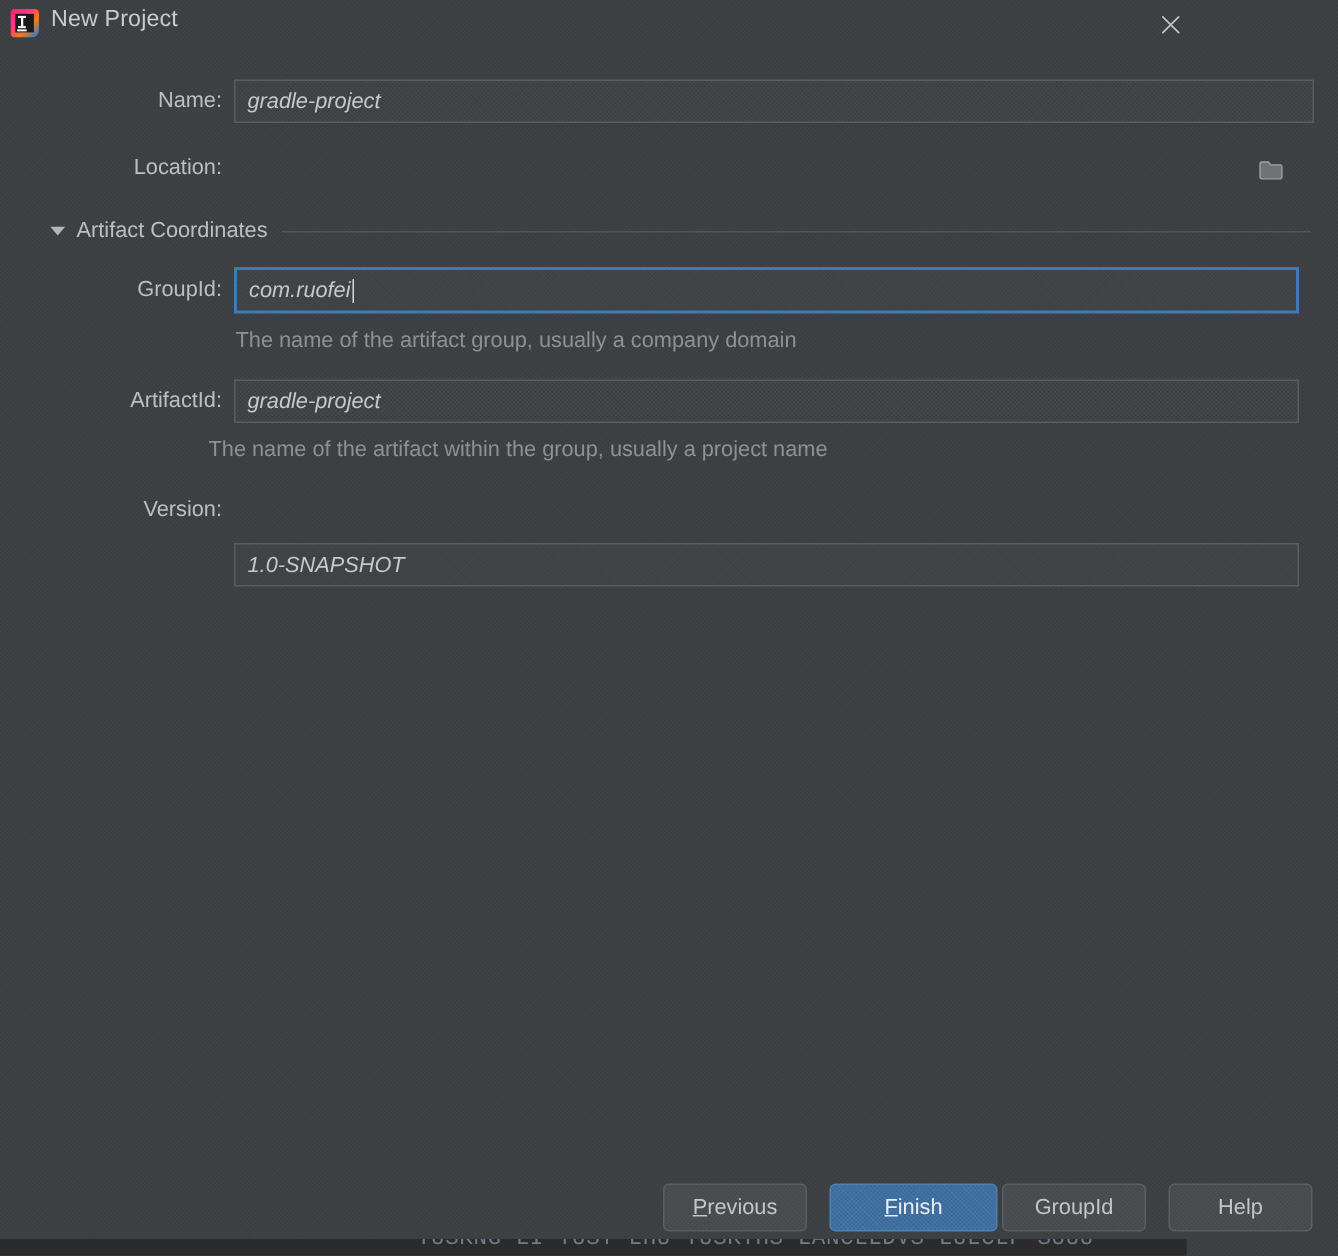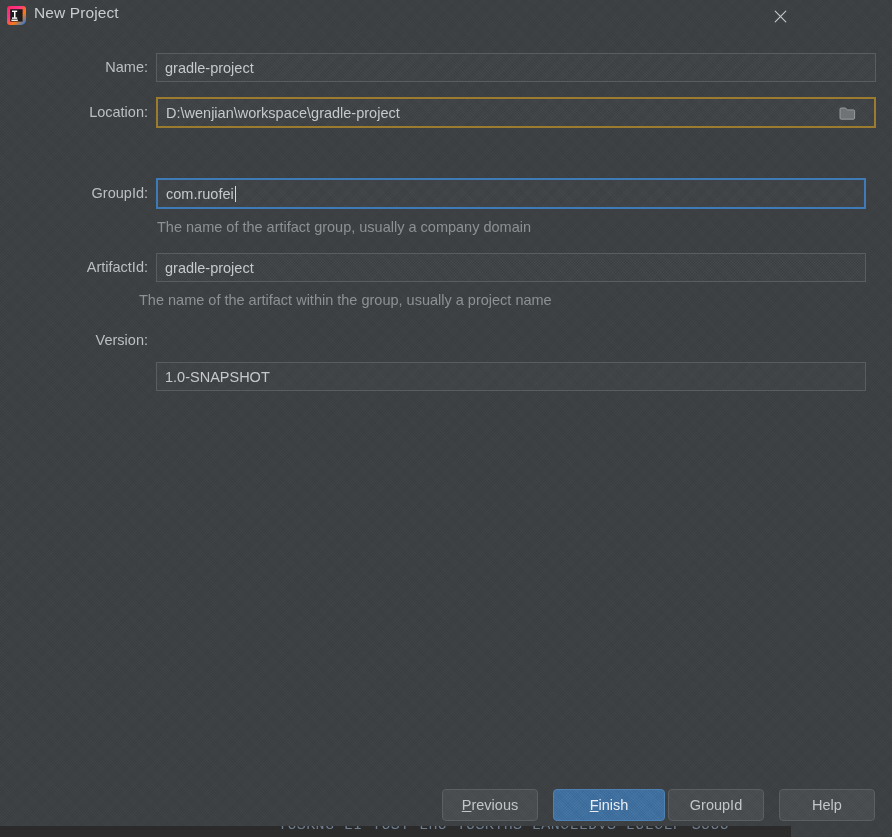--- a/index.html
+++ b/index.html
@@ -79,20 +79,21 @@
     background-image:
       repeating-linear-gradient(45deg, rgba(255,255,255,0.012) 0 1px, rgba(0,0,0,0.012) 1px 2px),
       repeating-linear-gradient(-45deg, rgba(255,255,255,0.010) 0 1px, rgba(0,0,0,0.010) 1px 2px);
     display: flex;
     align-items: center;
     padding-left: 8px;
     font-size: 14.5px;
     color: #c6c9cb;
     white-space: nowrap;
     overflow: hidden;
+    font-style: italic;
   }
   .field.warn {
     border: 2px solid #9b7b2d;
     height: 31px;
   }
   .field.focus {
     border: 2px solid #3e7bb6;
     height: 31px;
   }
   .field .value { display: block; }
@@ -246,29 +247,35 @@
       </svg>
     </div>
   </div>
 
   <div class="label" style="left:28px; top:59px; width:120px;">Name:</div>
   <div class="field" style="left:156px; top:53px; width:720px;">
     <span class="value">gradle-project</span>
   </div>
 
   <div class="label" style="left:28px; top:104px; width:120px;">Location:</div>
-  <div class="field warn" style="left:156px; top:97px; width:720px;">
-    <span class="value">D:\wenjian\workspace\gradle-project</span>
-  </div>
   <div class="browse-icon" style="left:838px; top:103px;">
     <svg width="18" height="15" viewBox="0 0 18 15">
       <path d="M1 3.2 A1.2 1.2 0 0 1 2.2 2 H6.6 L8.2 3.9 H14.4 A1.2 1.2 0 0 1 15.6 5.1 V12 A1.2 1.2 0 0 1 14.4 13.2 H2.2 A1.2 1.2 0 0 1 1 12 Z" fill="#6f7376" stroke="#9da1a4" stroke-width="0.9"></path>
     </svg>
   </div>
 
+  <div id="section-artifact-coordinates">
+    <span id="section-toggle-icon">
+      <svg width="11" height="8" viewBox="0 0 11 8">
+        <path d="M0.6 1.2 L10.4 1.2 L5.5 7 Z" fill="#b4b7b9"></path>
+      </svg>
+    </span>
+    <span id="section-title">Artifact Coordinates</span>
+    <span id="section-rule"></span>
+  </div>
 
   <div class="label" style="left:28px; top:185px; width:120px;">GroupId:</div>
   <div class="field focus" style="left:156px; top:178px; width:710px;">
     <span class="value">com.ruofei</span>
       <span class="caret"></span>
   </div>
   <div class="hint" style="left:157px; top:219px;">The name of the artifact group, usually a company domain</div>
 
   <div class="label" style="left:28px; top:259px; width:120px;">ArtifactId:</div>
   <div class="field" style="left:156px; top:253px; width:710px;">

